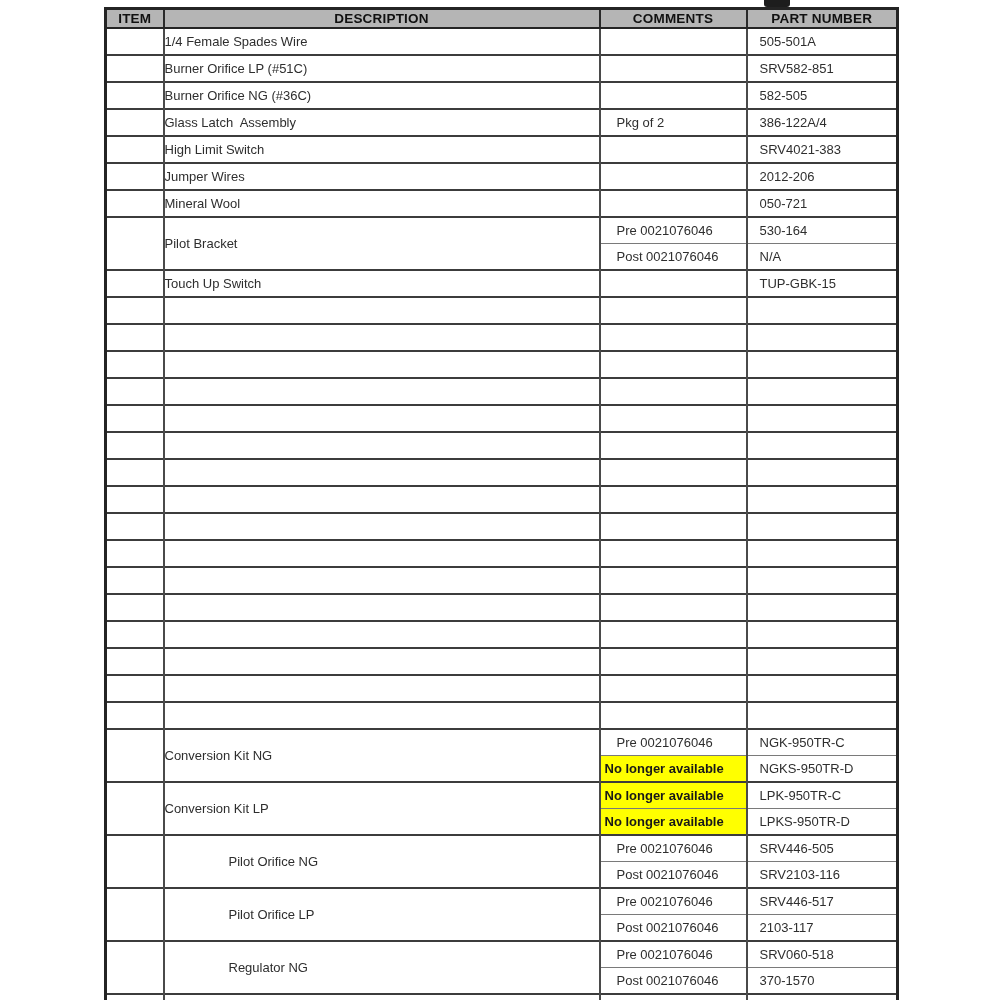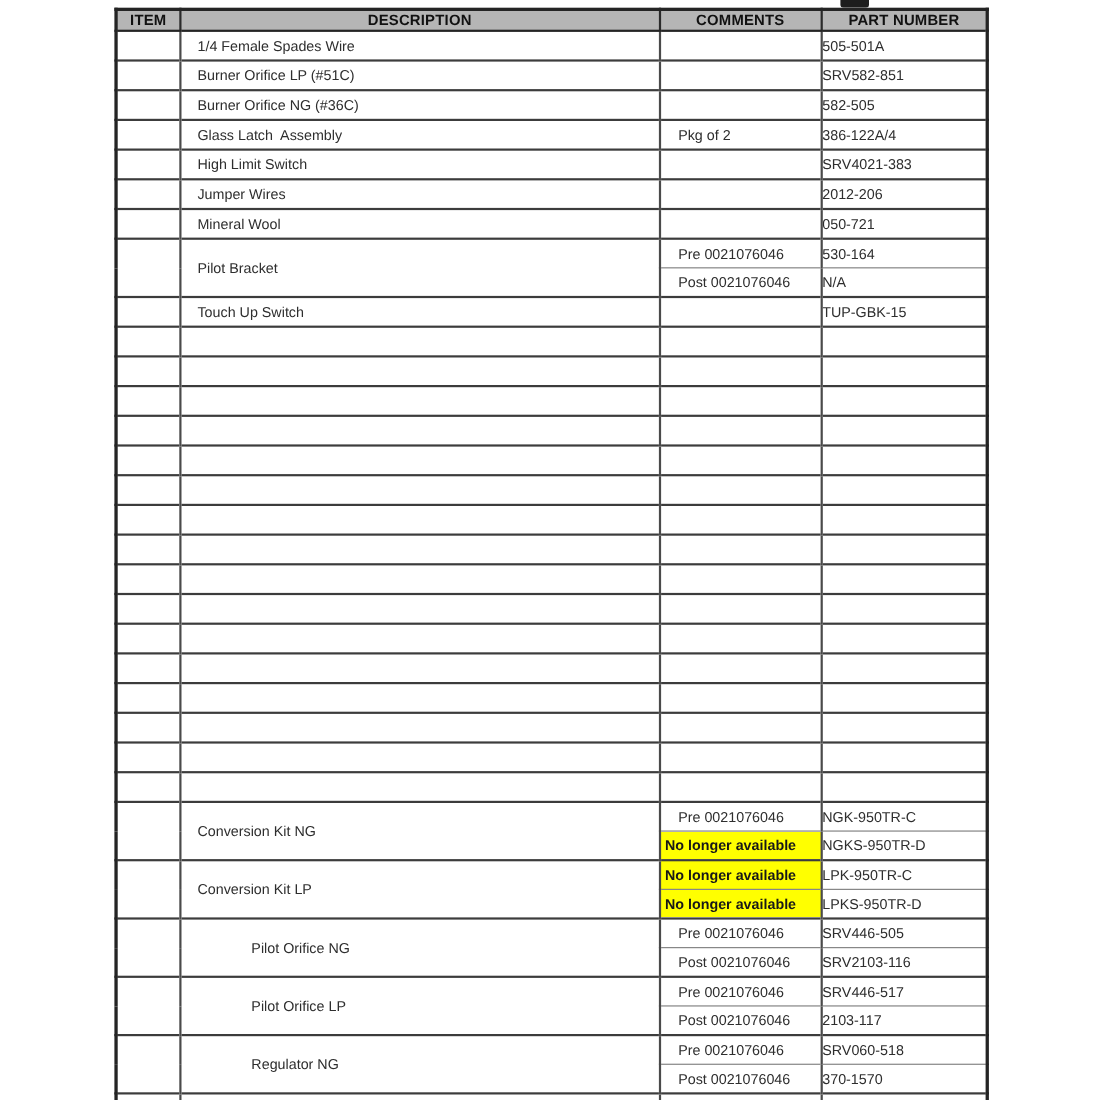--- a/index.html
+++ b/index.html
@@ -56,31 +56,31 @@
     padding: 0;
     font-size: 13px;
     color: #2e2e2e;
     vertical-align: middle;
     overflow: hidden;
     white-space: pre;
   }
   tr.gs > td { border-top: 2px solid #3c3c3c; }
   thead tr th { border-bottom: 2px solid #242424; }
 
-  td.desc    { padding-left: 15px; }
+  td.desc    { }
   td.desc.indent { padding-left: 64px; }
   td.comment { padding-left: 16px; }
   td.comment.hl {
     background: #ffff00;
     font-weight: bold;
     color: #181818;
     padding-left: 4px;
     margin-left: 31px;
   }
-  td.part    { }
+  td.part    { padding-left: 12px; }
 </style>
 </head>
 <body>
 
 <div id="page">
   <div id="artifact"></div>
 
   <table id="parts">
     <colgroup>
       <col class="c-item">

